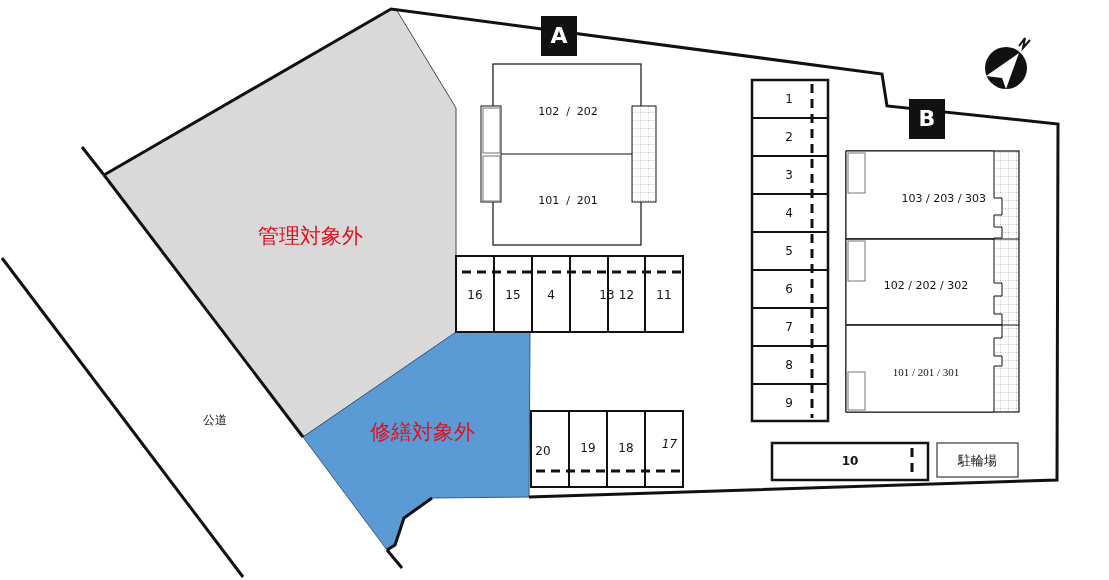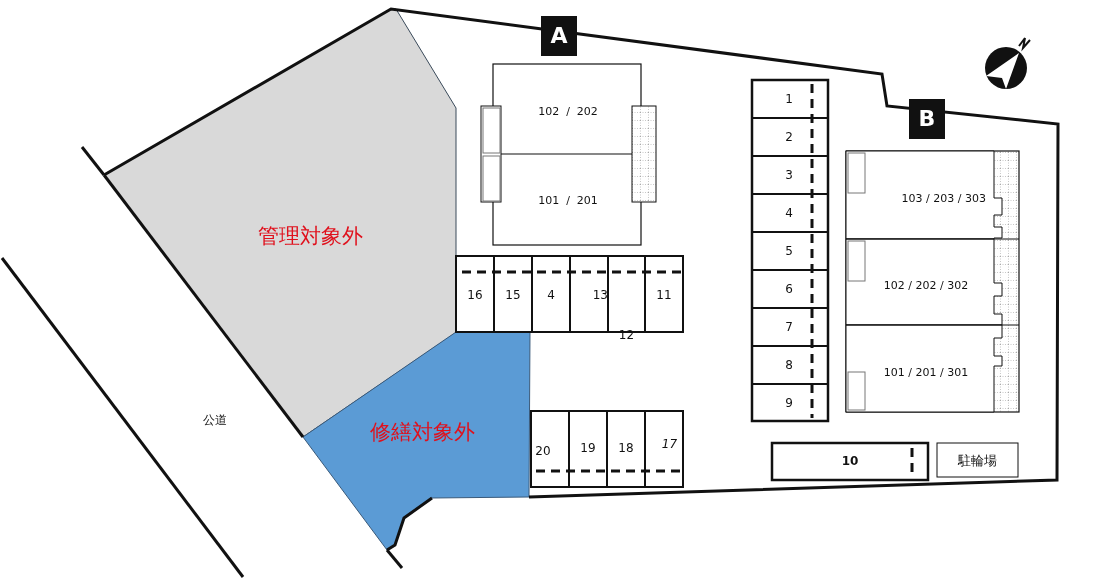--- a/index.html
+++ b/index.html
@@ -108,39 +108,39 @@
 
 <div class="lbl zone" style="left:258px; top:222px;">管理対象外</div>
 <div class="lbl zone" style="left:370px; top:418px;">修繕対象外</div>
 <div class="lbl road" style="left:183px; top:412px;">公道</div>
 
 <div class="lbl unit" style="left:513px; top:105px; width:110px; white-space:pre;">102  /  202</div>
 <div class="lbl unit" style="left:513px; top:194px; width:110px; white-space:pre;">101  /  201</div>
 
 <div class="lbl unit" style="left:866px; top:192px; width:120px;text-align:right;">103 / 203 / 303</div>
 <div class="lbl unit" style="left:866px; top:279px; width:120px;">102 / 202 / 302</div>
-<div class="lbl unit" style="left:866px; top:366px; width:120px;">101 / 201 / 301</div>
+<div class="lbl unit" style="left:866px; top:366px; width:120px;font-family:Liberation Serif, serif;">101 / 201 / 301</div>
 
 <div class="lbl num" style="left:779px; top:92px; width:20px;">1</div>
 <div class="lbl num" style="left:779px; top:130px; width:20px;">2</div>
 <div class="lbl num" style="left:779px; top:168px; width:20px;">3</div>
 <div class="lbl num" style="left:779px; top:206px; width:20px;">4</div>
 <div class="lbl num" style="left:779px; top:244px; width:20px;">5</div>
 <div class="lbl num" style="left:779px; top:282px; width:20px;">6</div>
 <div class="lbl num" style="left:779px; top:320px; width:20px;">7</div>
 <div class="lbl num" style="left:779px; top:358px; width:20px;">8</div>
 <div class="lbl num" style="left:779px; top:396px; width:20px;">9</div>
 
 <div class="lbl num" style="left:836px; top:454px; width:28px;font-weight:bold;">10</div>
 
 <div class="lbl" style="left:937px; top:452px; width:81px; text-align:center; font-size:13px;">駐輪場</div>
 
 <div class="lbl num" style="left:456px; top:288px; width:38px;">16</div>
 <div class="lbl num" style="left:494px; top:288px; width:38px;">15</div>
 <div class="lbl num" style="left:532px; top:288px; width:38px;">4</div>
-<div class="lbl num" style="left:570px; top:288px; width:38px;text-align:right;">13</div>
-<div class="lbl num" style="left:608px; top:288px; width:37px;margin-top:40px;">12</div>
+<div class="lbl num" style="left:588px; top:288px; width:38px;">13</div>
+<div class="lbl num" style="left:608px; top:288px; width:37px;">12</div>
 <div class="lbl num" style="left:645px; top:288px; width:38px;">11</div>
 
 <div class="lbl num" style="left:531px; top:444px; width:24px;">20</div>
 <div class="lbl num" style="left:569px; top:441px; width:38px;">19</div>
 <div class="lbl num" style="left:607px; top:441px; width:38px;">18</div>
 <div class="lbl num" style="left:645px; top:437px; width:49px;font-style:italic;">17</div>
 
 </body></html>

